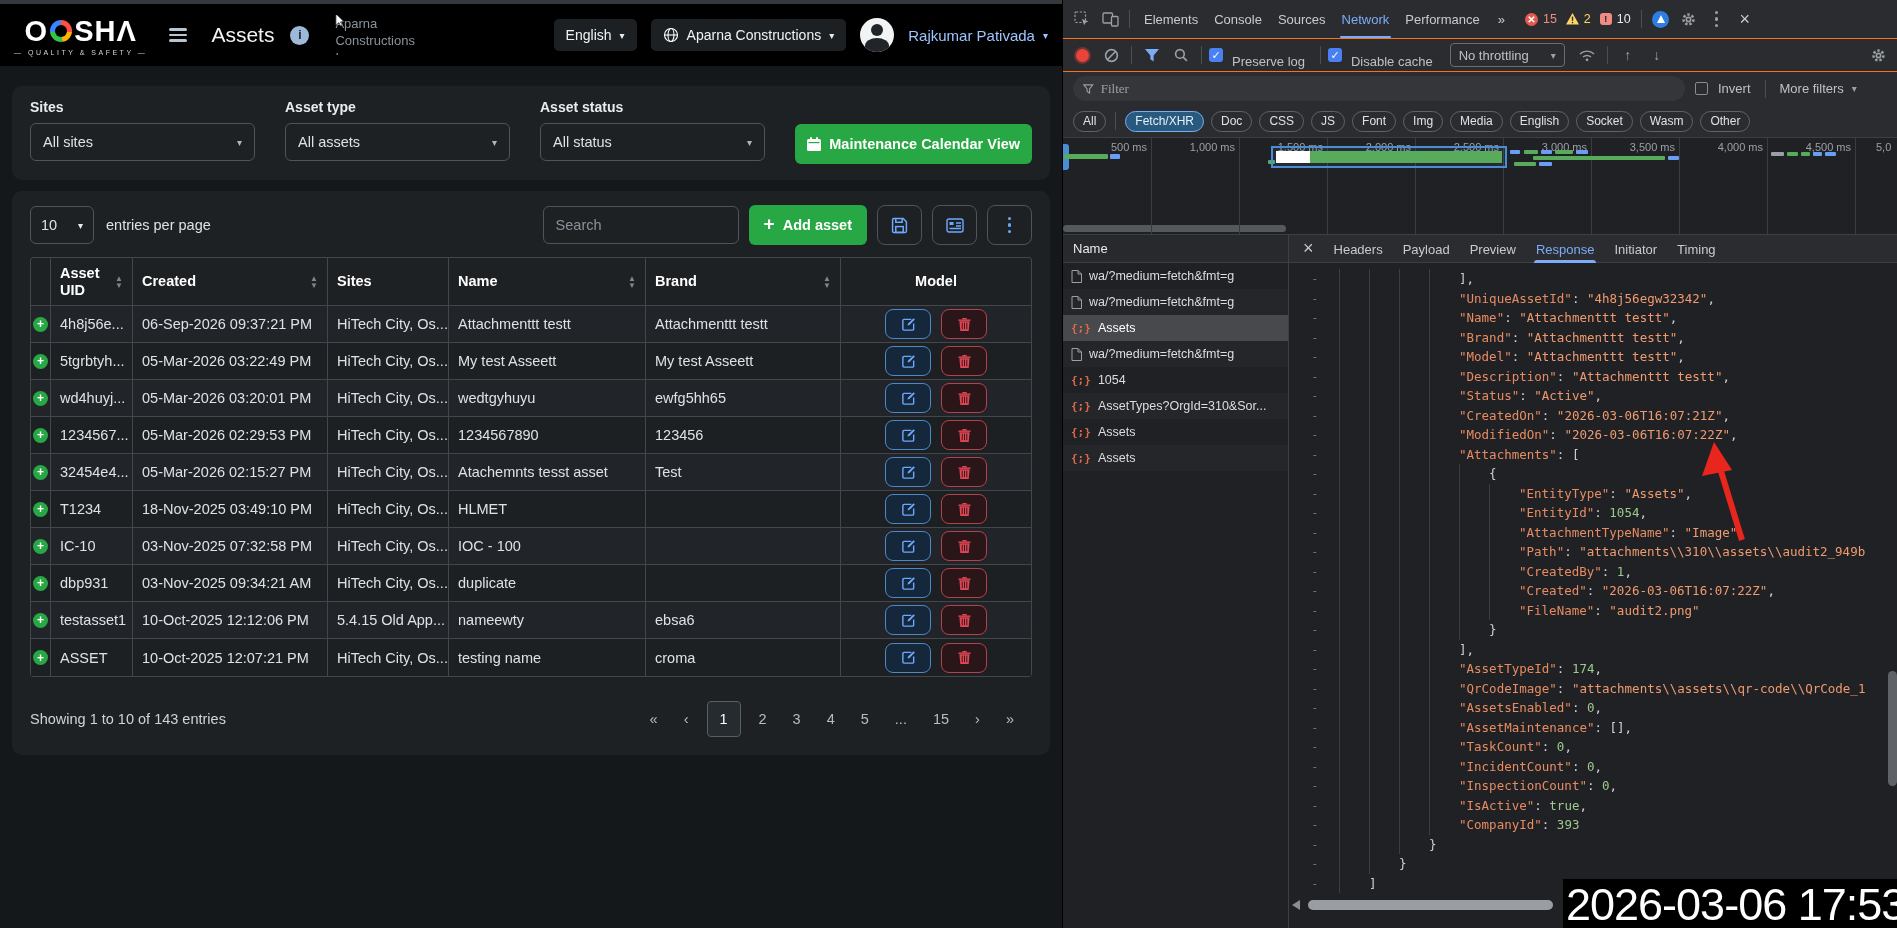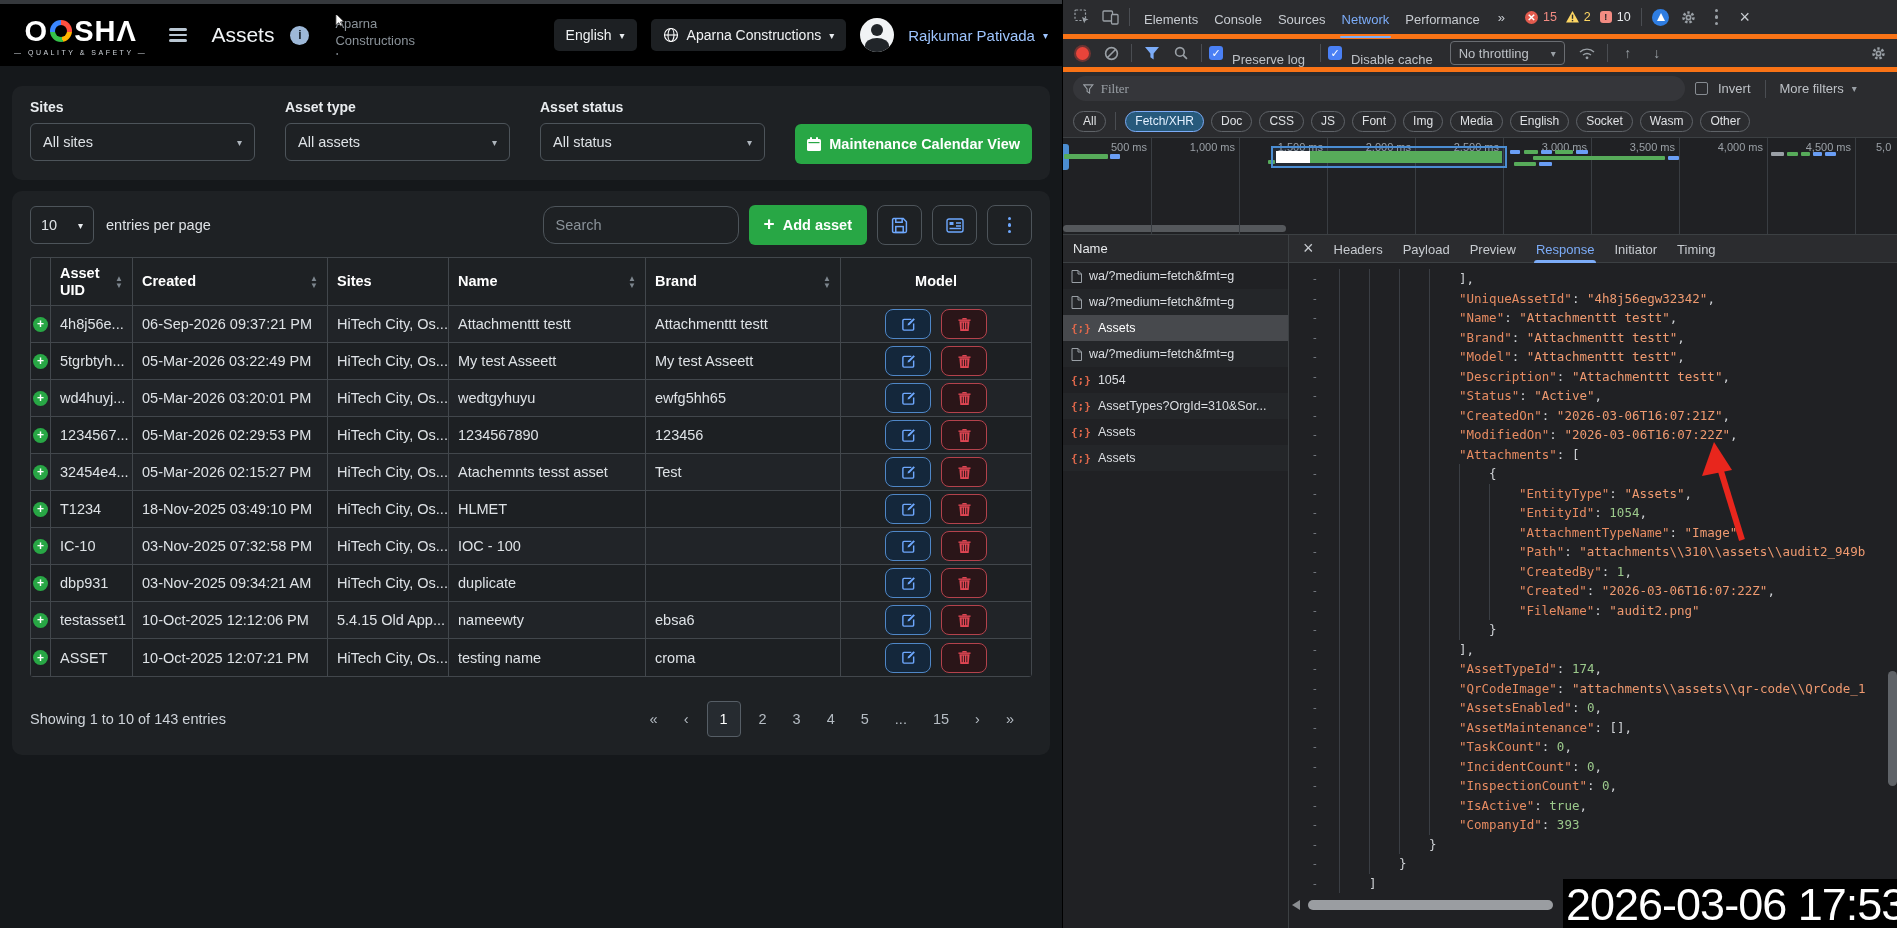--- a/index.html
+++ b/index.html
@@ -42,21 +42,21 @@
   .fselect .caret{color:#aeb5bc}
   .green-btn{background:#28a745;color:#fff;border:none;border-radius:6px;font-weight:700;font-size:14.5px;
     display:flex;align-items:center;gap:8px;cursor:pointer;font-family:"Liberation Sans",sans-serif}
   .cal-btn{margin-left:auto;margin-top:25px;height:40px;padding:0 12px}
 
   .table-card{margin-top:11px;padding:14px 18px 16px}
   .controls{display:flex;align-items:center;gap:10px}
   .size-select{width:64px;height:38px;border:1px solid #4d545a;border-radius:6px;display:flex;align-items:center;
     justify-content:space-between;padding:0 10px;font-size:14.5px;cursor:pointer}
   .entries-lbl{font-size:14.5px;margin-left:2px;color:#dee2e6}
-  .search-input{margin-left:auto;width:196px;height:38px;background:transparent;border:1px solid #4d545a;border-radius:12px;
+  .search-input{margin-left:auto;width:196px;height:38px;background:transparent;border:1px solid #4d545a;border-radius:6px;
     color:#dee2e6;font-size:14.5px;padding:0 12px;font-family:"Liberation Sans",sans-serif;outline:none}
   .search-input::placeholder{color:#8a9299}
   .add-btn{height:40px;padding:0 15px}
   .add-btn .plus{font-size:19px;font-weight:700;margin-top:-2px}
   .icon-btn{width:45px;height:40px;border:1px solid #4d545a;border-radius:8px;background:transparent;
     display:flex;align-items:center;justify-content:center;cursor:pointer}
   .kebab-dots{display:flex;flex-direction:column;gap:3px}
   .kebab-dots i{width:3.5px;height:3.5px;border-radius:50%;background:#6ea8fe}
 
   .asset-table{margin-top:12px;border:1px solid #42474c;border-radius:3px}
@@ -83,21 +83,21 @@
   .tfooter{display:flex;align-items:center;margin-top:24px;padding-bottom:2px}
   .showing{font-size:14.5px;color:#cfd4da}
   .pager{margin-left:auto;display:flex;align-items:center;gap:26px;font-size:14.5px;color:#b6bdc4;margin-right:18px}
   .pager .pg{cursor:pointer}
   .pg-active{width:34px;height:36px;border:1px solid #565e66;background:#262b30;border-radius:4px;color:#fff;
     display:flex;align-items:center;justify-content:center;margin:0 -8px}
 
   
   .devtools{position:absolute;left:1062px;top:0;width:835px;height:928px;background:#202124;border-left:1px solid #000;
     color:#bdc1c6;font-size:13px}
-  .dt-row{display:flex;align-items:center;border-bottom:5px solid #f97316;background:#2b2c2f}
+  .dt-row{display:flex;align-items:center;border-bottom:1px solid #f97316;background:#2b2c2f}
   .dt-toolbar{height:39px;padding:0 6px;gap:2px}
   .dt-tab{padding:0 8px;height:38px;display:flex;align-items:center;color:#c7cbd0;cursor:pointer;position:relative;white-space:nowrap}
   .dt-tab.active{color:#7cacf8}
   .dt-tab.active::after{content:"";position:absolute;left:6px;right:6px;bottom:0;height:2.5px;background:#7cacf8;border-radius:2px}
   .ico{display:flex;align-items:center;justify-content:center;width:26px;height:26px;border-radius:3px;cursor:pointer;flex:none}
   .dv-sep{width:1px;height:18px;background:#4a4d52;margin:0 4px;flex:none}
   .badge-grp{display:flex;align-items:center;gap:5px;margin-left:10px}
   .err-ico{width:13px;height:13px;border-radius:50%;background:#e35b4e;color:#fff;font-size:10px;display:flex;
     align-items:center;justify-content:center;font-weight:700}
   .iss-ico{width:12px;height:12px;border-radius:3px;background:#f28b82;color:#202124;font-size:9px;font-weight:700;

